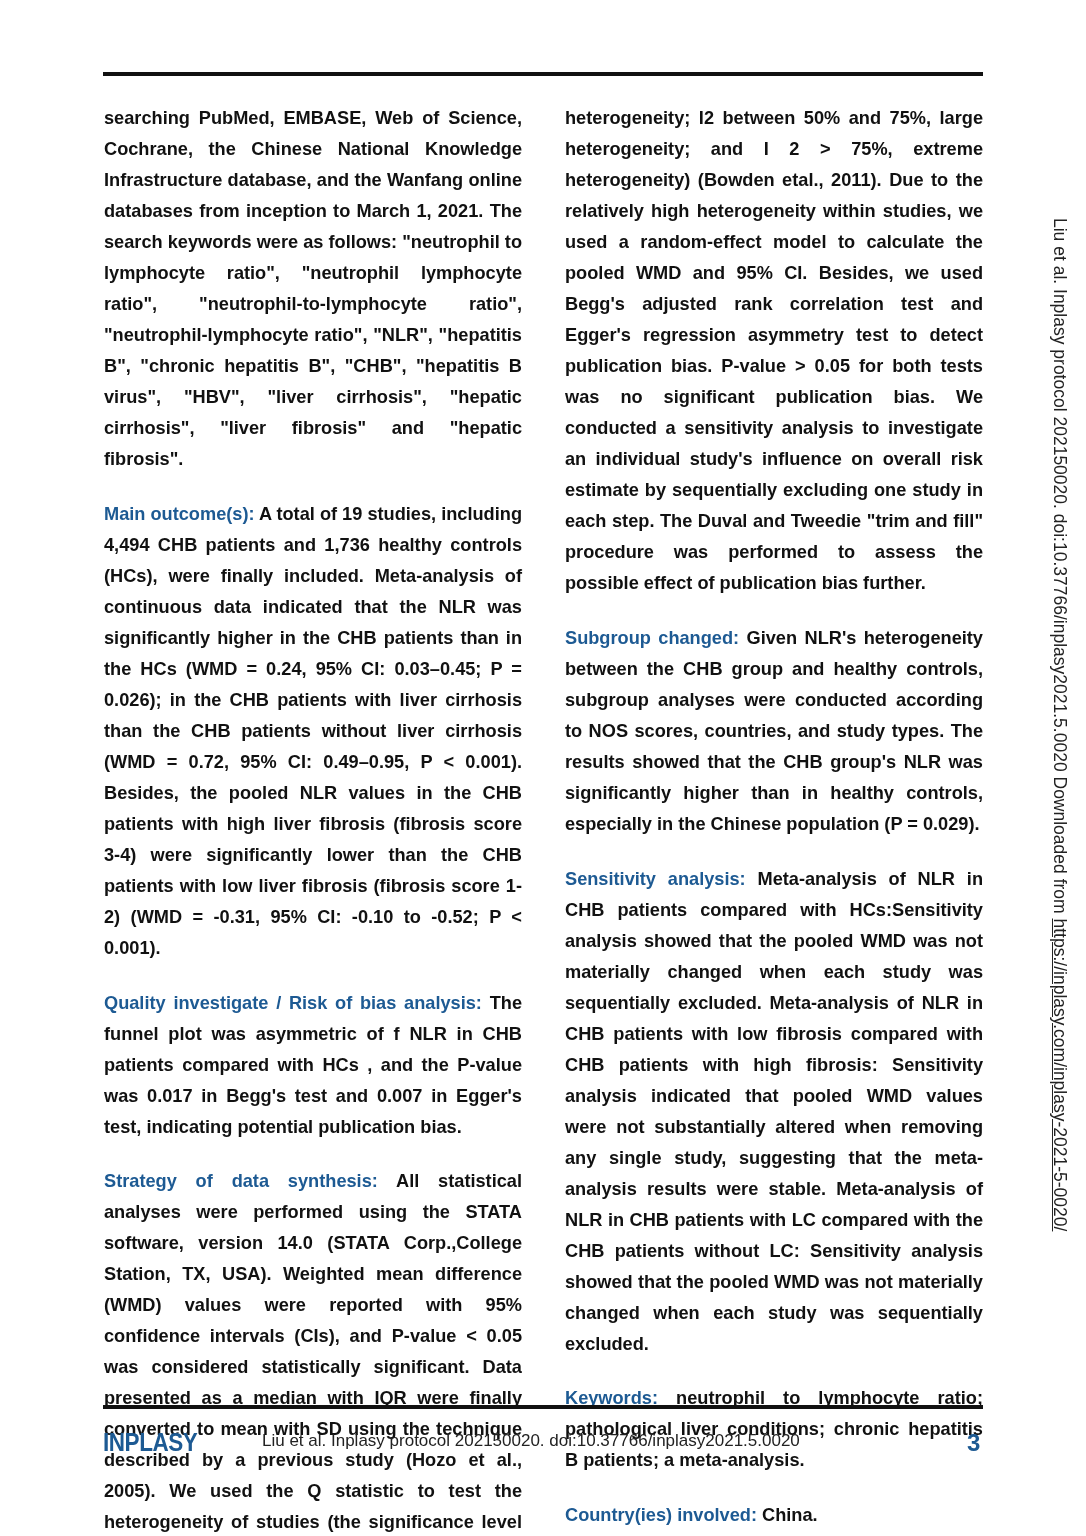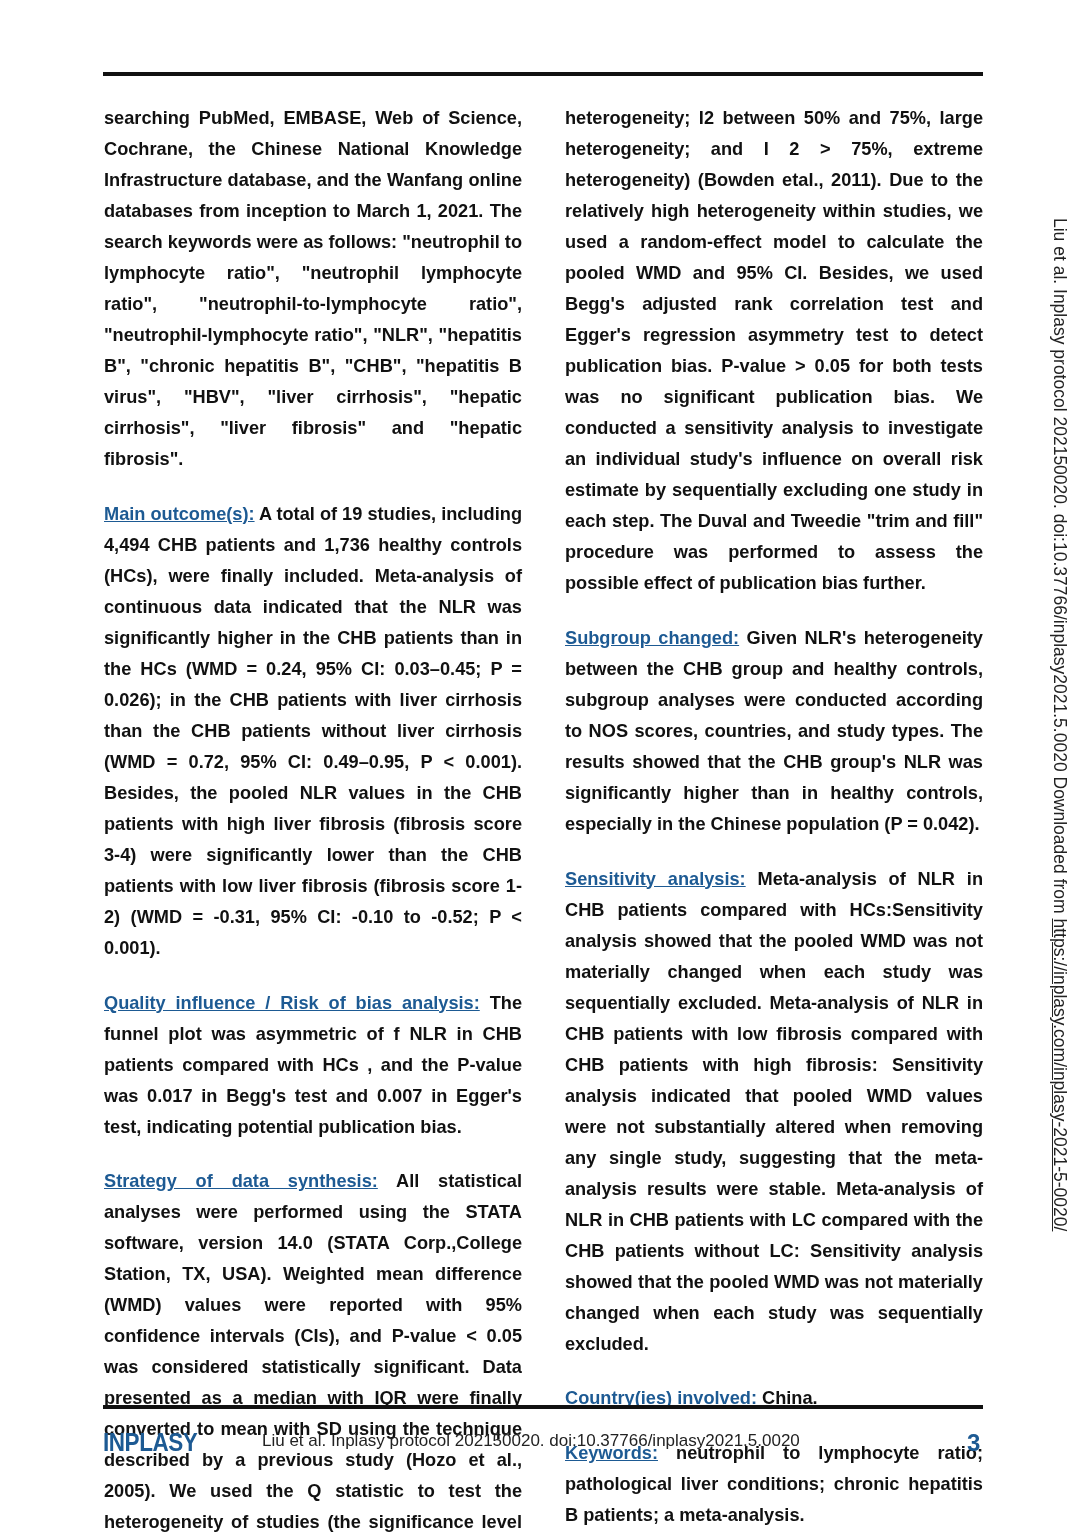--- a/index.html
+++ b/index.html
@@ -5,21 +5,21 @@
     html, body { margin: 0; padding: 0; background: #ffffff; }
     body { width: 1086px; height: 1536px; position: relative; overflow: hidden;
            font-family: "Liberation Sans", sans-serif; color: #111111; }
     .top-rule { position: absolute; left: 103px; top: 72px; width: 880px; height: 4px; background: #111111; }
     .bottom-rule { position: absolute; left: 103px; top: 1405px; width: 880px; height: 4px; background: #111111; }
     .column { position: absolute; top: 103px; width: 418px; font-size: 18.2px; font-weight: bold;
               line-height: 31px; text-align: justify; }
     .col-left { left: 104px; }
     .col-right { left: 565px; }
     .para { margin: 0 0 23.75px 0; }
-    .heading { color: #1d5a93; text-decoration: underline; }
+    .heading { color: #1d5a93; }
     .side-note { position: absolute; left: 1047px; top: 218px; width: 1080px; height: 26px;
                  transform-origin: 0 0; transform: rotate(90deg) translate(0, -100%);
                  font-size: 17.5px; line-height: 26px; color: #222222; white-space: nowrap; }
     .side-note a { color: #222222; text-decoration: underline; }
     .footer-brand { position: absolute; left: 103px; top: 1428px; font-size: 25px; font-weight: bold;
                     color: #1d5a93; letter-spacing: -0.5px; transform: scaleX(0.9); transform-origin: 0 50%; }
     .footer-citation { position: absolute; left: 262px; top: 1431px; font-size: 17px; color: #222222; }
     .footer-page { position: absolute; left: 967px; top: 1429px; font-size: 24px; font-weight: bold; color: #1d5a93; }
   </style>
 </head>
@@ -28,42 +28,42 @@
 <div class="top-rule"></div>
 
 <div class="column col-left">
   <p class="para">
     <span>searching PubMed, EMBASE, Web of Science, Cochrane, the Chinese National Knowledge Infrastructure database, and the Wanfang online databases from inception to March 1, 2021. The search keywords were as follows: "neutrophil to lymphocyte ratio", "neutrophil lymphocyte ratio", "neutrophil-to-lymphocyte ratio", "neutrophil-lymphocyte ratio", "NLR", "hepatitis B", "chronic hepatitis B", "CHB", "hepatitis B virus", "HBV", "liver cirrhosis", "hepatic cirrhosis", "liver fibrosis" and "hepatic fibrosis".</span>
   </p>
   <p class="para">
     <span class="heading">Main outcome(s):</span><span> A total of 19 studies, including 4,494 CHB patients and 1,736 healthy controls (HCs), were finally included. Meta-analysis of continuous data indicated that the NLR was significantly higher in the CHB patients than in the HCs (WMD = 0.24, 95% CI: 0.03–0.45; P = 0.026); in the CHB patients with liver cirrhosis than the CHB patients without liver cirrhosis (WMD = 0.72, 95% CI: 0.49–0.95, P &lt; 0.001). Besides, the pooled NLR values in the CHB patients with high liver fibrosis (fibrosis score 3-4) were significantly lower than the CHB patients with low liver fibrosis (fibrosis score 1-2) (WMD = -0.31, 95% CI: -0.10 to -0.52; P &lt; 0.001).</span>
   </p>
   <p class="para">
-    <span class="heading">Quality influence / Risk of bias analysis:</span><span> The funnel plot was asymmetric of f NLR in CHB patients compared with HCs , and the P-value was 0.017 in Begg's test and 0.007 in Egger's test, indicating potential publication bias.</span>
+    <span class="heading">Quality investigate / Risk of bias analysis:</span><span> The funnel plot was asymmetric of f NLR in CHB patients compared with HCs , and the P-value was 0.017 in Begg's test and 0.007 in Egger's test, indicating potential publication bias.</span>
   </p>
   <p class="para">
     <span class="heading">Strategy of data synthesis:</span><span> All statistical analyses were performed using the STATA software, version 14.0 (STATA Corp.,College Station, TX, USA). Weighted mean difference (WMD) values were reported with 95% confidence intervals (CIs), and P-value &lt; 0.05 was considered statistically significant. Data presented as a median with IQR were finally converted to mean with SD using the technique described by a previous study (Hozo et al., 2005). We used the Q statistic to test the heterogeneity of studies (the significance level at P &lt; 0.10). The heterogeneity (I2 ) statistic was also calculated (I2 &lt; 25%, no heterogeneity; I2 between 25% and 50%, moderate</span>
   </p>
 </div>
 
 <div class="column col-right">
   <p class="para">
     <span>heterogeneity; I2 between 50% and 75%, large heterogeneity; and I 2 &gt; 75%, extreme heterogeneity) (Bowden etal., 2011). Due to the relatively high heterogeneity within studies, we used a random-effect model to calculate the pooled WMD and 95% CI. Besides, we used Begg's adjusted rank correlation test and Egger's regression asymmetry test to detect publication bias. P-value &gt; 0.05 for both tests was no significant publication bias. We conducted a sensitivity analysis to investigate an individual study's influence on overall risk estimate by sequentially excluding one study in each step. The Duval and Tweedie "trim and fill" procedure was performed to assess the possible effect of publication bias further.</span>
   </p>
   <p class="para">
-    <span class="heading">Subgroup changed:</span><span> Given NLR's heterogeneity between the CHB group and healthy controls, subgroup analyses were conducted according to NOS scores, countries, and study types. The results showed that the CHB group's NLR was significantly higher than in healthy controls, especially in the Chinese population (P = 0.042).</span>
+    <span class="heading">Subgroup changed:</span><span> Given NLR's heterogeneity between the CHB group and healthy controls, subgroup analyses were conducted according to NOS scores, countries, and study types. The results showed that the CHB group's NLR was significantly higher than in healthy controls, especially in the Chinese population (P = 0.029).</span>
   </p>
   <p class="para">
     <span class="heading">Sensitivity analysis:</span><span> Meta-analysis of NLR in CHB patients compared with HCs:Sensitivity analysis showed that the pooled WMD was not materially changed when each study was sequentially excluded. Meta-analysis of NLR in CHB patients with low fibrosis compared with CHB patients with high fibrosis: Sensitivity analysis indicated that pooled WMD values were not substantially altered when removing any single study, suggesting that the meta-analysis results were stable. Meta-analysis of NLR in CHB patients with LC compared with the CHB patients without LC: Sensitivity analysis showed that the pooled WMD was not materially changed when each study was sequentially excluded.</span>
   </p>
   <p class="para">
-    <span class="heading">Country(ies) involved:</span><span> China.</span>
+    <span class="heading">Keywords:</span><span> neutrophil to lymphocyte ratio; pathological liver conditions; chronic hepatitis B patients; a meta-analysis.</span>
   </p>
   <p class="para">
-    <span class="heading">Keywords:</span><span> neutrophil to lymphocyte ratio; pathological liver conditions; chronic hepatitis B patients; a meta-analysis.</span>
+    <span class="heading">Country(ies) involved:</span><span> China.</span>
   </p>
 </div>
 
 <div class="side-note">
   <span>Liu et al. Inplasy protocol 202150020. doi:10.37766/inplasy2021.5.0020 Downloaded from </span><a>https://inplasy.com/inplasy-2021-5-0020/</a>
 </div>
 
 <div class="bottom-rule"></div>
 
 <div class="footer-brand">INPLASY</div>

